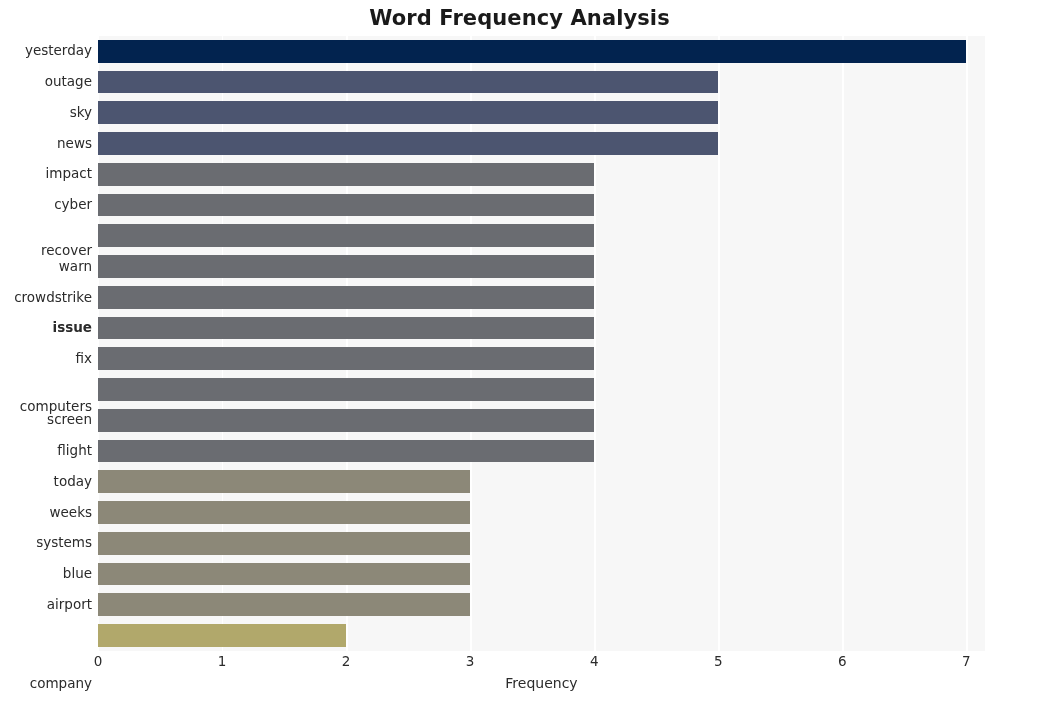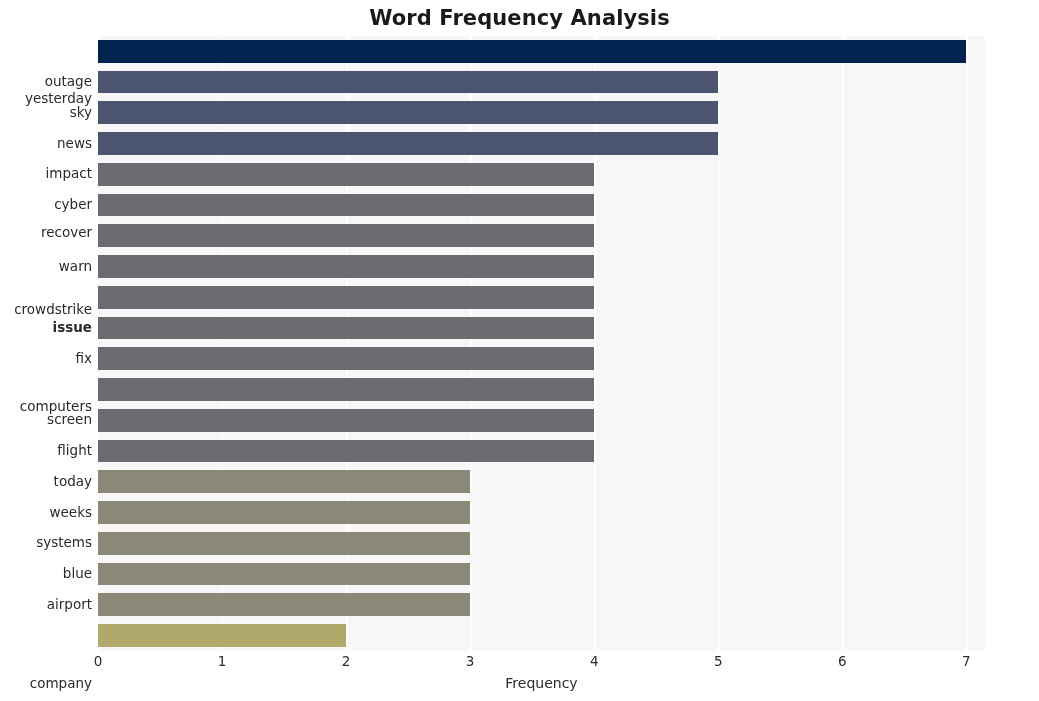--- a/index.html
+++ b/index.html
@@ -195,29 +195,29 @@
         <div class="bar-row" style="top: 557.497px; height: 22.755px;">
           <div class="bar" title="airport: 3" style="width: 372.168px; background: rgb(140, 136, 120);"></div>
         </div>
         <div class="bar-row" style="top: 588.247px; height: 22.755px;">
           <div class="bar" title="company: 2" style="width: 248.112px; background: rgb(177, 168, 107);"></div>
         </div>
       </div>
   </div>
 
   <div id="y-labels">
-      <div class="y-label" style="top: 8.375px; margin-top: 48px;">yesterday</div>
+      <div class="y-label" style="top: 8.375px;">yesterday</div>
       <div class="y-label" style="top: 39.125px;">outage</div>
       <div class="y-label" style="top: 69.875px;">sky</div>
       <div class="y-label" style="top: 100.625px;">news</div>
       <div class="y-label" style="top: 131.375px;">impact</div>
       <div class="y-label" style="top: 162.125px;">cyber</div>
-      <div class="y-label" style="top: 190px;">recover</div>
+      <div class="y-label" style="top: 208px;">recover</div>
       <div class="y-label" style="top: 223.625px;">warn</div>
-      <div class="y-label" style="top: 267px; margin-left: 24px;">crowdstrike</div>
+      <div class="y-label" style="top: 255px; margin-left: 24px;">crowdstrike</div>
       <div class="y-label" style="top: 285.125px; font-weight: bold;">issue</div>
       <div class="y-label" style="top: 315.875px;">fix</div>
       <div class="y-label" style="top: 364px;">computers</div>
       <div class="y-label" style="top: 377.375px;">screen</div>
       <div class="y-label" style="top: 408.125px;">flight</div>
       <div class="y-label" style="top: 438.875px; text-align: right;">today</div>
       <div class="y-label" style="top: 469.625px;">weeks</div>
       <div class="y-label" style="top: 500.375px;">systems</div>
       <div class="y-label" style="top: 531.125px;">blue</div>
       <div class="y-label" style="top: 561.875px;">airport</div>

